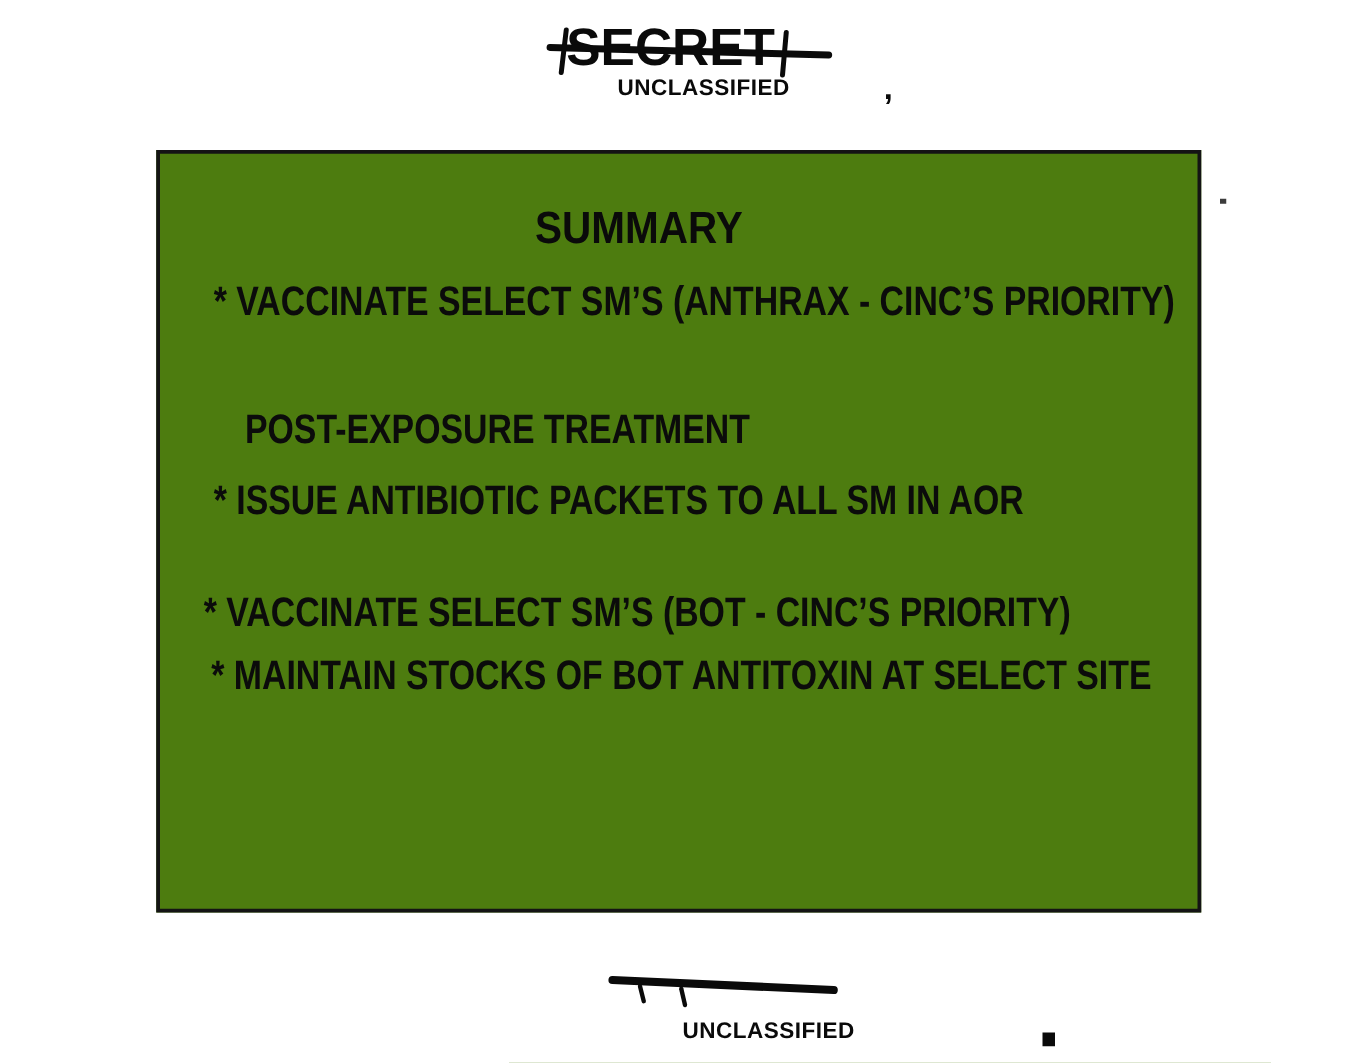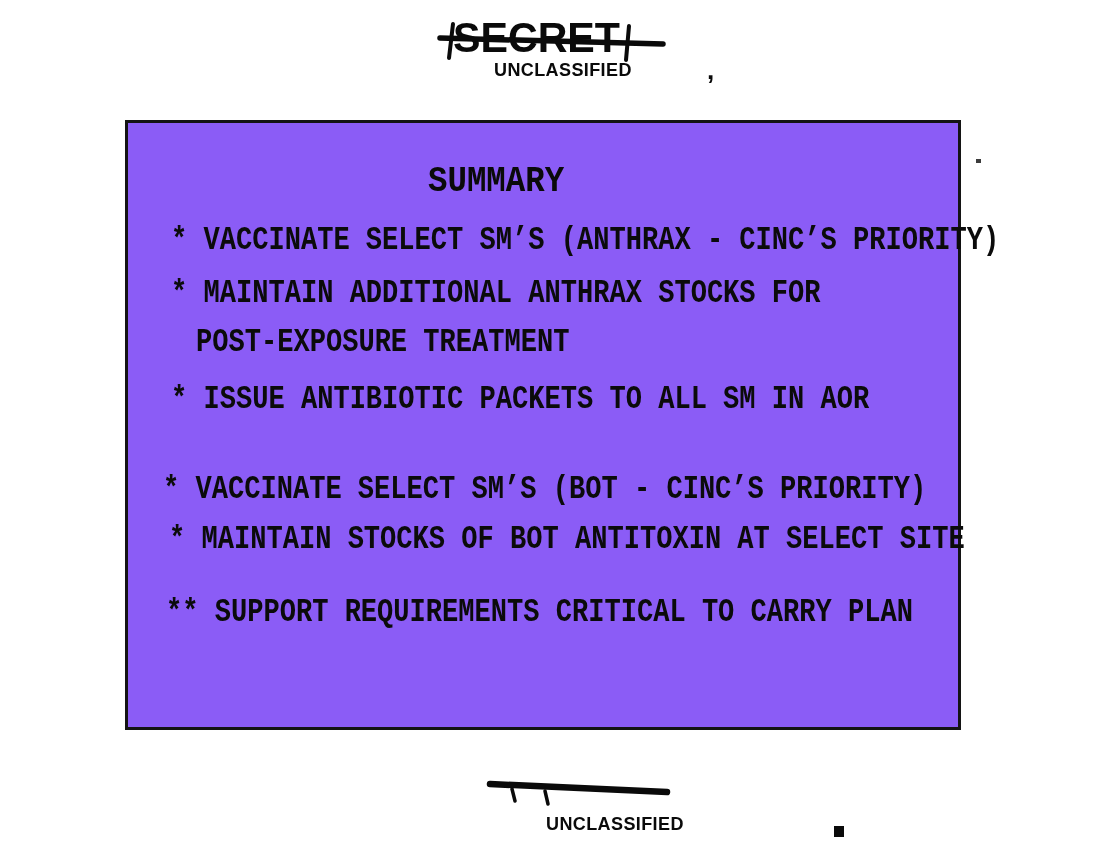--- a/index.html
+++ b/index.html
@@ -55,22 +55,21 @@
     line-height: 1;
   }
   
   .slide-box {
     position: absolute;
     left: 125px;
     top: 120px;
     width: 830px;
     height: 604px;
     border: 3px solid #141414;
-    background: #8b5cf6;
-    font-family: Liberation Mono, monospace;
+    background: #4d7c0f;
   }
   .slide-title {
     position: absolute;
     left: 300px;
     top: 41px;
     margin: 0;
     font-size: 36px;
     font-weight: bold;
     line-height: 1;
     white-space: nowrap;
@@ -144,26 +143,24 @@
   </svg>
 
   <div class="unclass-top">UNCLASSIFIED</div>
   <div class="stray-mark">,</div>
 
   <div class="slide-box">
     <h1 class="slide-title">
       <span class="cond">SUMMARY</span>
     </h1>
     <div class="line l1"><span class="cond">* VACCINATE SELECT SM’S (ANTHRAX - CINC’S PRIORITY)</span></div>
-    <div class="line l2"><span class="cond">* MAINTAIN ADDITIONAL ANTHRAX STOCKS FOR</span></div>
     <div class="line l3"><span class="cond">POST-EXPOSURE TREATMENT</span></div>
     <div class="line l4"><span class="cond">* ISSUE ANTIBIOTIC PACKETS TO ALL SM IN AOR</span></div>
     <div class="line l6"><span class="cond">* VACCINATE SELECT SM’S (BOT - CINC’S PRIORITY)</span></div>
     <div class="line l7"><span class="cond">* MAINTAIN STOCKS OF BOT ANTITOXIN AT SELECT SITE</span></div>
-    <div class="line l8"><span class="cond">** SUPPORT REQUIREMENTS CRITICAL TO CARRY PLAN</span></div>
   </div>
 
   <div class="artifact-dot"></div>
 
   <svg class="scribble-svg" viewBox="0 0 200 35" xmlns="http://www.w3.org/2000/svg">
     <line x1="10" y1="9" x2="187" y2="17" stroke="#0a0a0a" stroke-width="6.5" stroke-linecap="round"></line>
     <line x1="32" y1="14" x2="35" y2="26" stroke="#0a0a0a" stroke-width="3.5" stroke-linecap="round"></line>
     <line x1="65" y1="16" x2="68" y2="29" stroke="#0a0a0a" stroke-width="3.5" stroke-linecap="round"></line>
   </svg>
   <div class="unclass-bottom">UNCLASSIFIED</div>

